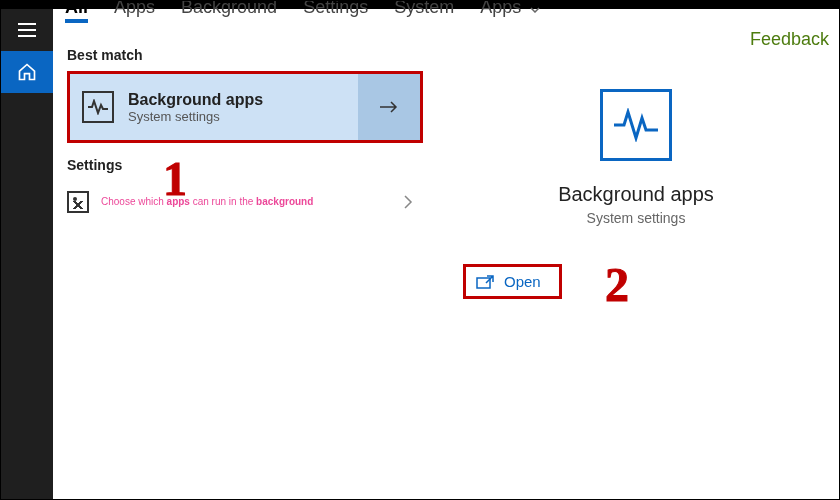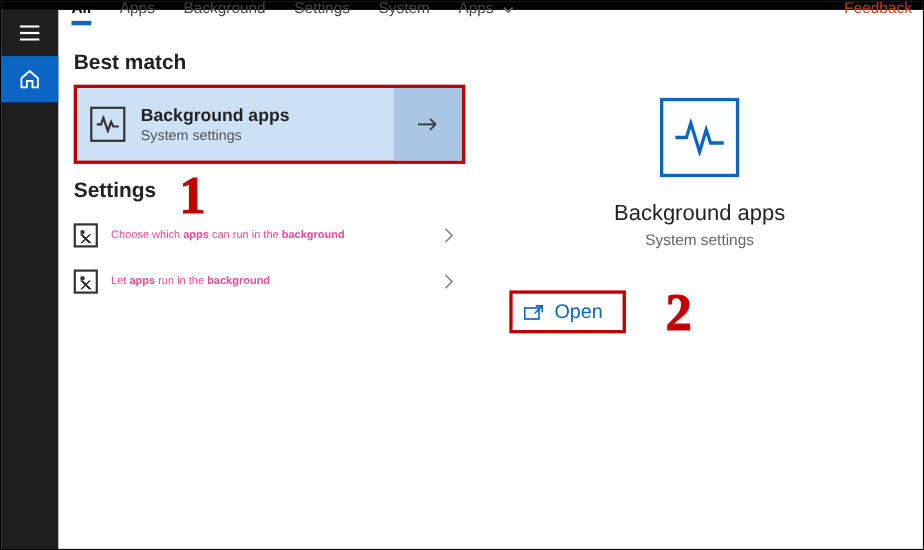--- a/index.html
+++ b/index.html
@@ -3,47 +3,47 @@
 <meta charset="utf-8">
 <style>
   * { box-sizing: border-box; margin: 0; padding: 0; font-family: "Segoe UI", Arial, sans-serif; }
   body { width: 840px; height: 500px; background: #fff; position: relative; border: 1px solid #000; overflow: hidden; }
   .topbar { position: absolute; left: 0; right: 0; top: 0; height: 8px; background: #000; }
   .sidebar { position: absolute; left: 0; top: 8px; width: 52px; height: 492px; background: #1f1f1f; display: flex; flex-direction: column; }
   .side-hamburger { width: 52px; height: 42px; display: flex; align-items: center; justify-content: center; }
   .hamburger-svg { width: 18px; height: 14px; }
   .side-home { width: 52px; height: 42px; background: #0a66c2; display: flex; align-items: center; justify-content: center; }
   .home-svg { width: 20px; height: 20px; }
-  .tabs { position: absolute; left: 64px; top: 0; right: 10px; height: 28px; display: flex; align-items: flex-start; gap: 26px; color: #444; font-size: 14px; padding-top: 0; }
+  .tabs { position: absolute; left: 64px; top: 0; right: 10px; height: 28px; display: flex; align-items: flex-start; gap: 26px; color: #444; font-size: 18px; padding-top: 0; }
   .tab { position: relative; line-height: 12px; }
   .tab.active { font-weight: 600; color: #000; }
   .tab.active::after { content: ""; position: absolute; left: 0; right: 0; bottom: -10px; height: 4px; background: #0a66c2; }
-  .feedback { margin-left: auto; color: #c2410c; }
+  .feedback { margin-left: auto; color: #4d7c0f; margin-top: 32px; }
   .main-left { position: absolute; left: 52px; top: 28px; width: 380px; bottom: 0; padding: 18px 10px 0 14px; }
   .main-right { position: absolute; left: 432px; top: 28px; right: 0; bottom: 0; display: flex; flex-direction: column; align-items: center; padding-top: 60px; }
-  .section-heading { font-size: 19px; font-weight: 700; color: #222; margin-bottom: 8px; }
+  .section-heading { font-size: 14px; font-weight: 700; color: #222; margin-bottom: 8px; }
   .best-match-card { background: #cde1f5; border: 3px solid #c00000; display: flex; align-items: center; height: 72px; padding-left: 12px; position: relative; }
   .bm-icon-box { width: 32px; height: 32px; border: 2px solid #333; display: flex; align-items: center; justify-content: center; margin-right: 14px; }
   .bm-texts { display: flex; flex-direction: column; }
   .bm-title { font-size: 16px; font-weight: 600; color: #222; }
   .bm-sub { font-size: 13px; color: #555; }
   .bm-arrow { position: absolute; right: 0; top: 0; bottom: 0; width: 62px; background: #a9c7e4; display: flex; align-items: center; justify-content: center; }
   .settings-heading { margin-top: 14px; }
   .setting-row { display: flex; align-items: center; gap: 12px; padding: 10px 0; position: relative; }
   .setting-text { font-size: 10px; color: #ec4899; line-height: 1.35; max-width: 280px; }
   .setting-text b { font-weight: 700; }
   .chevron { position: absolute; right: 10px; top: 50%; transform: translateY(-50%); color: #777; }
   .pic-icon { width: 22px; height: 22px; border: 2px solid #333; position: relative; flex-shrink: 0; }
   .pic-icon::before { content: ""; position: absolute; left: 4px; top: 4px; width: 4px; height: 4px; background: #333; border-radius: 50%; }
   .pic-icon::after { content: ""; position: absolute; left: 2px; bottom: 2px; right: 2px; height: 8px; background: linear-gradient(135deg, transparent 45%, #333 45% 55%, transparent 55%), linear-gradient(45deg, transparent 45%, #333 45% 55%, transparent 55%); }
   .big-icon { width: 72px; height: 72px; border: 3px solid #0a66c2; display: flex; align-items: center; justify-content: center; }
   .right-title { font-size: 20px; font-weight: 500; color: #222; margin-top: 22px; }
   .right-sub { font-size: 14px; color: #666; margin-top: 4px; }
   .open-row { margin-top: 38px; display: flex; align-items: center; gap: 10px; border: 3px solid #c00000; padding: 6px 18px 6px 10px; color: #0a66c2; align-self: flex-start; margin-left: 30px; }
-  .open-row span { font-size: 18px; }
+  .open-row span { font-size: 15px; }
   .anno { position: absolute; font-family: Georgia, "Times New Roman", serif; font-weight: 700; color: #c00000; -webkit-text-stroke: 1px #c00000; pointer-events: none; font-size: 48px; }
   .anno1 { left: 162px; top: 150px; }
   .anno2 { left: 604px; top: 256px; }
   svg { display: block; }
 </style>
 </head>
 <body>
 
 <div class="topbar"></div>
 
@@ -101,29 +101,20 @@
   <div class="setting-row">
     <div class="pic-icon"></div>
     <div class="setting-text">
       <span>Choose which </span><b>apps</b><span> can run in the </span><b>background</b>
     </div>
     <svg class="chevron" width="10" height="16" viewBox="0 0 10 16">
         <path d="M2 2 L8 8 L2 14" fill="none" stroke="#888" stroke-width="1.5"></path>
       </svg>
   </div>
 
-  <div class="setting-row">
-    <div class="pic-icon"></div>
-    <div class="setting-text">
-      <span>Let </span><b>apps</b><span> run in the </span><b>background</b>
-    </div>
-    <svg class="chevron" width="10" height="16" viewBox="0 0 10 16">
-        <path d="M2 2 L8 8 L2 14" fill="none" stroke="#888" stroke-width="1.5"></path>
-      </svg>
-  </div>
 </div>
 
 <div class="main-right">
   <div class="big-icon">
     <svg width="48" height="34" viewBox="0 0 48 34">
         <path d="M2 17 H12 L16 4 L24 30 L30 10 L34 22 H46" fill="none" stroke="#0a66c2" stroke-width="3"></path>
       </svg>
   </div>
   <div class="right-title">Background apps</div>
   <div class="right-sub">System settings</div>

